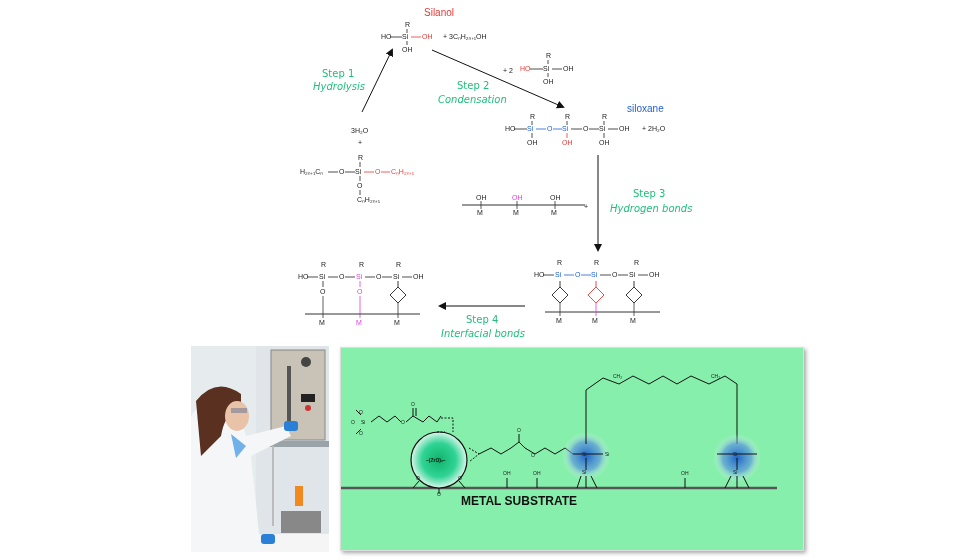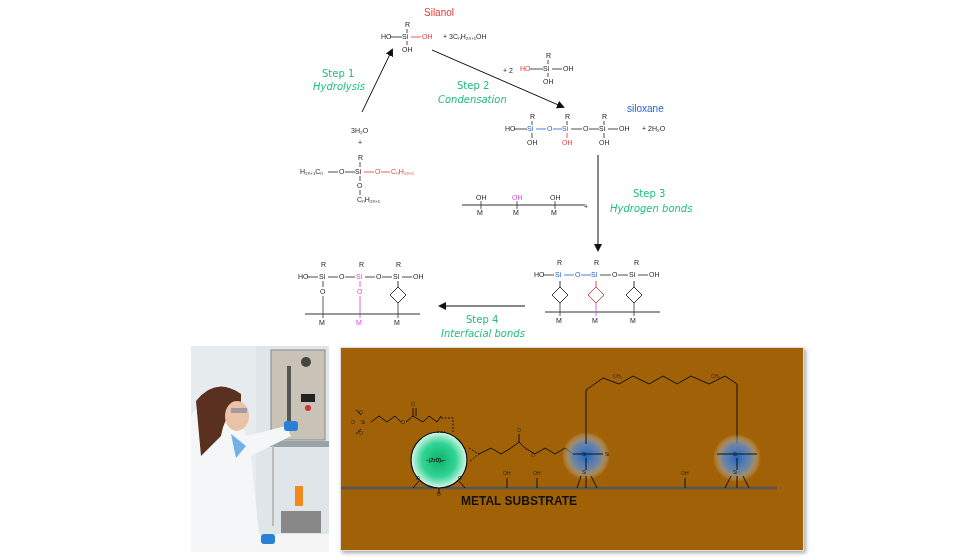--- a/index.html
+++ b/index.html
@@ -5,21 +5,21 @@
   html, body { margin:0; padding:0; background:#ffffff; }
   body { width:980px; height:560px; position:relative; overflow:hidden;
          font-family:"Liberation Sans", sans-serif; color:#222; }
   svg { position:absolute; left:0; top:0; }
   .lbl { font-family:"Liberation Sans", sans-serif; }
   .chem { font-family:"Liberation Sans", sans-serif; font-size:7px; fill:#222; }
   .chem-sm { font-family:"Liberation Sans", sans-serif; font-size:5px; fill:#222; }
   .step { font-family:"DejaVu Sans", sans-serif; font-size:10px; fill:#1fbf7a; }
   .stepi { font-family:"DejaVu Sans", sans-serif; font-size:10px; fill:#1fbf7a; font-style:italic; }
   .photo { position:absolute; left:191px; top:346px; width:138px; height:206px; overflow:hidden; background:#e9eef0; }
-  .panel { position:absolute; left:340px; top:347px; width:462px; height:202px; background:#a16207;
+  .panel { position:absolute; left:340px; top:347px; width:462px; height:202px; background:#86efac;
            box-shadow: 2px 2px 4px rgba(0,0,0,0.35); border:1px solid #ddd; }
 </style>
 </head>
 <body>
 
 <svg width="980" height="345" viewBox="0 0 980 345">
   <defs>
     <marker id="ah" markerWidth="8" markerHeight="8" refX="6" refY="4" orient="auto">
       <path d="M0,0 L8,4 L0,8 z" fill="#111"></path>
     </marker>

